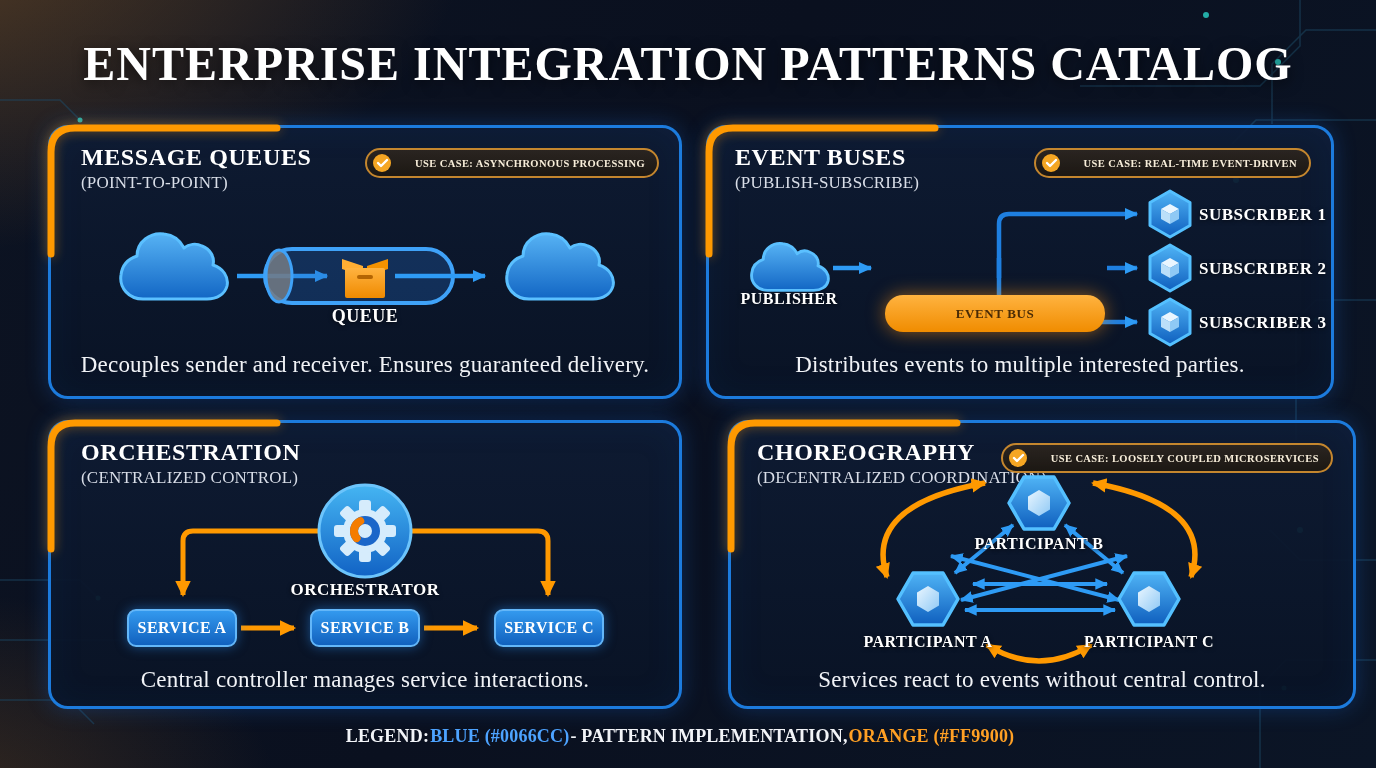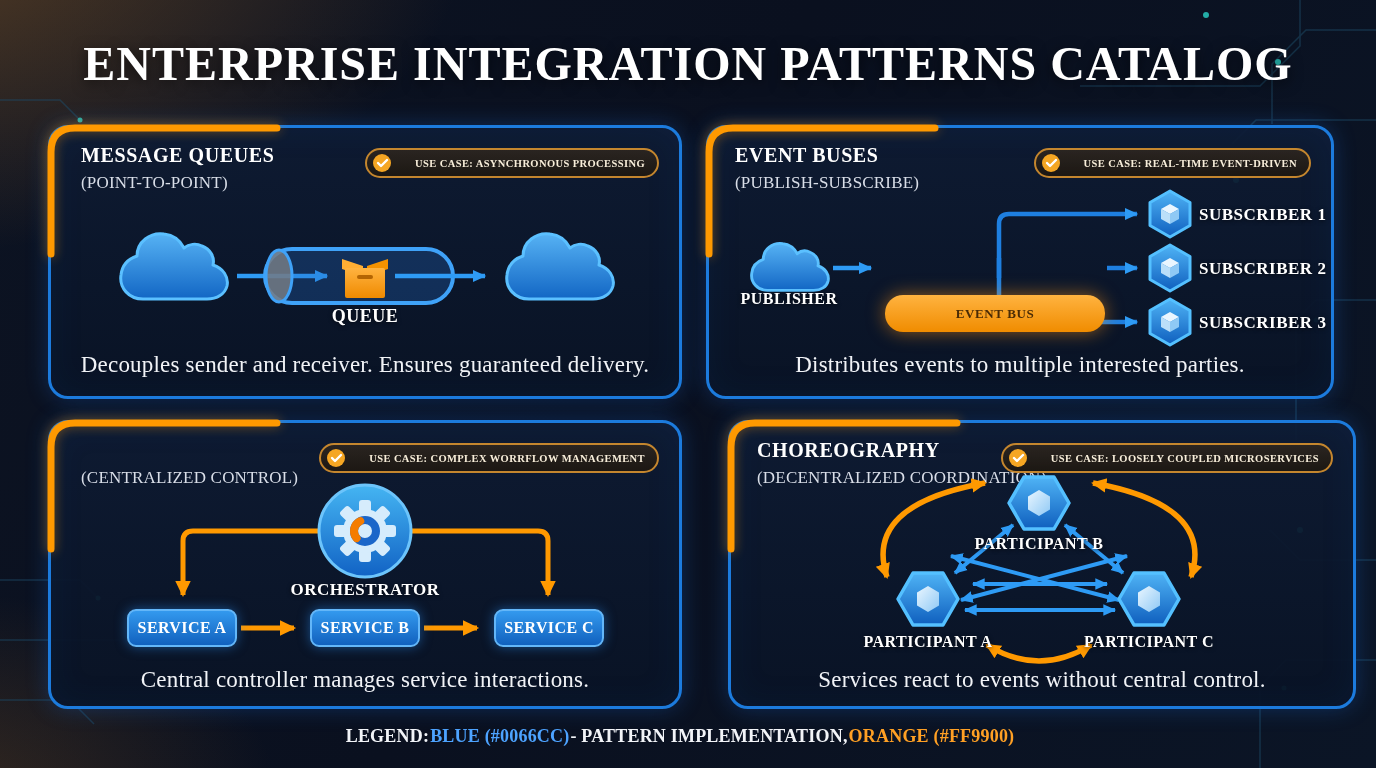--- a/index.html
+++ b/index.html
@@ -11,21 +11,21 @@
       linear-gradient(120deg,#0c1322 0%,#0a101f 45%,#0b1526 100%);}
   .bgdeco{position:absolute;inset:0;z-index:0;}
   .main-title{position:absolute;left:0;right:0;top:36px;text-align:center;z-index:2;
     color:#fff;font-size:48px;font-weight:800;letter-spacing:1px;
     text-shadow:0 3px 14px rgba(0,0,0,.65);}
   .panel{position:absolute;z-index:1;border:3px solid #1C7BDD;border-radius:20px;
     background:linear-gradient(180deg, rgba(14,27,51,.93), rgba(9,19,37,.96));
     box-shadow:0 0 22px rgba(25,110,220,.30), inset 0 0 34px rgba(20,80,160,.10);}
   .accent{position:absolute;top:-6px;left:-6px;pointer-events:none;
     filter:drop-shadow(0 0 6px rgba(255,153,0,.45));}
-  .p-title{position:absolute;top:16px;font-size:20px;font-weight:bold;color:#fff;letter-spacing:.6px;}
+  .p-title{position:absolute;top:16px;font-size:24px;font-weight:bold;color:#fff;letter-spacing:.6px;}
   .p-sub{position:absolute;top:45px;font-size:17px;color:#D9DEE8;letter-spacing:.2px;}
   .lx{left:30px;} .lx2{left:26px;}
   .badge{position:absolute;right:20px;top:20px;height:30px;display:flex;align-items:center;gap:23px;
     padding:0 12px 0 5px;border:2px solid #C4862E;border-radius:17px;box-sizing:border-box;
     background:linear-gradient(180deg, rgba(66,46,20,.55), rgba(32,23,11,.78));
     color:#F8EEDA;font-size:10.5px;font-weight:bold;letter-spacing:.4px;white-space:nowrap;}
   .caption{position:absolute;left:0;right:0;text-align:center;font-size:23px;color:#F1F3F7;letter-spacing:.2px;}
   .dlabel{position:absolute;text-align:center;font-weight:bold;color:#fff;font-size:16px;
     letter-spacing:.5px;text-shadow:0 1px 4px rgba(0,0,0,.7);}
   .svgwrap{position:absolute;inset:0;width:100%;height:100%;}
@@ -192,28 +192,22 @@
     <div class="dlabel" style="left:490px;top:77px;width:130px;text-align:left;font-size:17px;">SUBSCRIBER 1</div>
     <div class="dlabel" style="left:490px;top:131px;width:130px;text-align:left;font-size:17px;">SUBSCRIBER 2</div>
     <div class="dlabel" style="left:490px;top:185px;width:130px;text-align:left;font-size:17px;">SUBSCRIBER 3</div>
     <div class="caption" style="top:224px;">Distributes events to multiple interested parties.</div>
   </section>
 
   <section class="panel" style="left:48px;top:420px;width:628px;height:283px;">
     <svg class="accent" width="260" height="160">
       <path d="M232 6 H30 Q6 6 6 30 V132" fill="none" stroke="#FF9900" stroke-width="7" stroke-linecap="round"></path>
     </svg>
+    <div class="p-title lx">ORCHESTRATION</div>
     <div class="p-sub lx">(CENTRALIZED CONTROL)</div>
-    <div class="badge">
-      <svg width="20" height="20" viewBox="-10 -10 20 20">
-        <circle r="9" fill="#F5A623"></circle>
-          <path d="M-4 0 L-1 3 L5 -3" stroke="#fff" stroke-width="2.4" fill="none" stroke-linecap="round" stroke-linejoin="round"></path>
-      </svg>
-      <span>USE CASE: COMPLEX WORRFLOW MANAGEMENT</span>
-    </div>
 
     <svg class="svgwrap" viewBox="0 0 628 283">
       <defs>
         <linearGradient id="orCirc" x1="0" y1="0" x2="0" y2="1">
           <stop offset="0" stop-color="#45B5F2"></stop>
             <stop offset="1" stop-color="#1162C4"></stop>
         </linearGradient>
         <marker id="orArr" viewBox="0 0 12 12" refX="10" refY="6" markerWidth="17" markerHeight="17" orient="auto" markerUnits="userSpaceOnUse">
           <path d="M0 0.5 L11.5 6 L0 11.5 Z" fill="#FF9900"></path>
         </marker>

